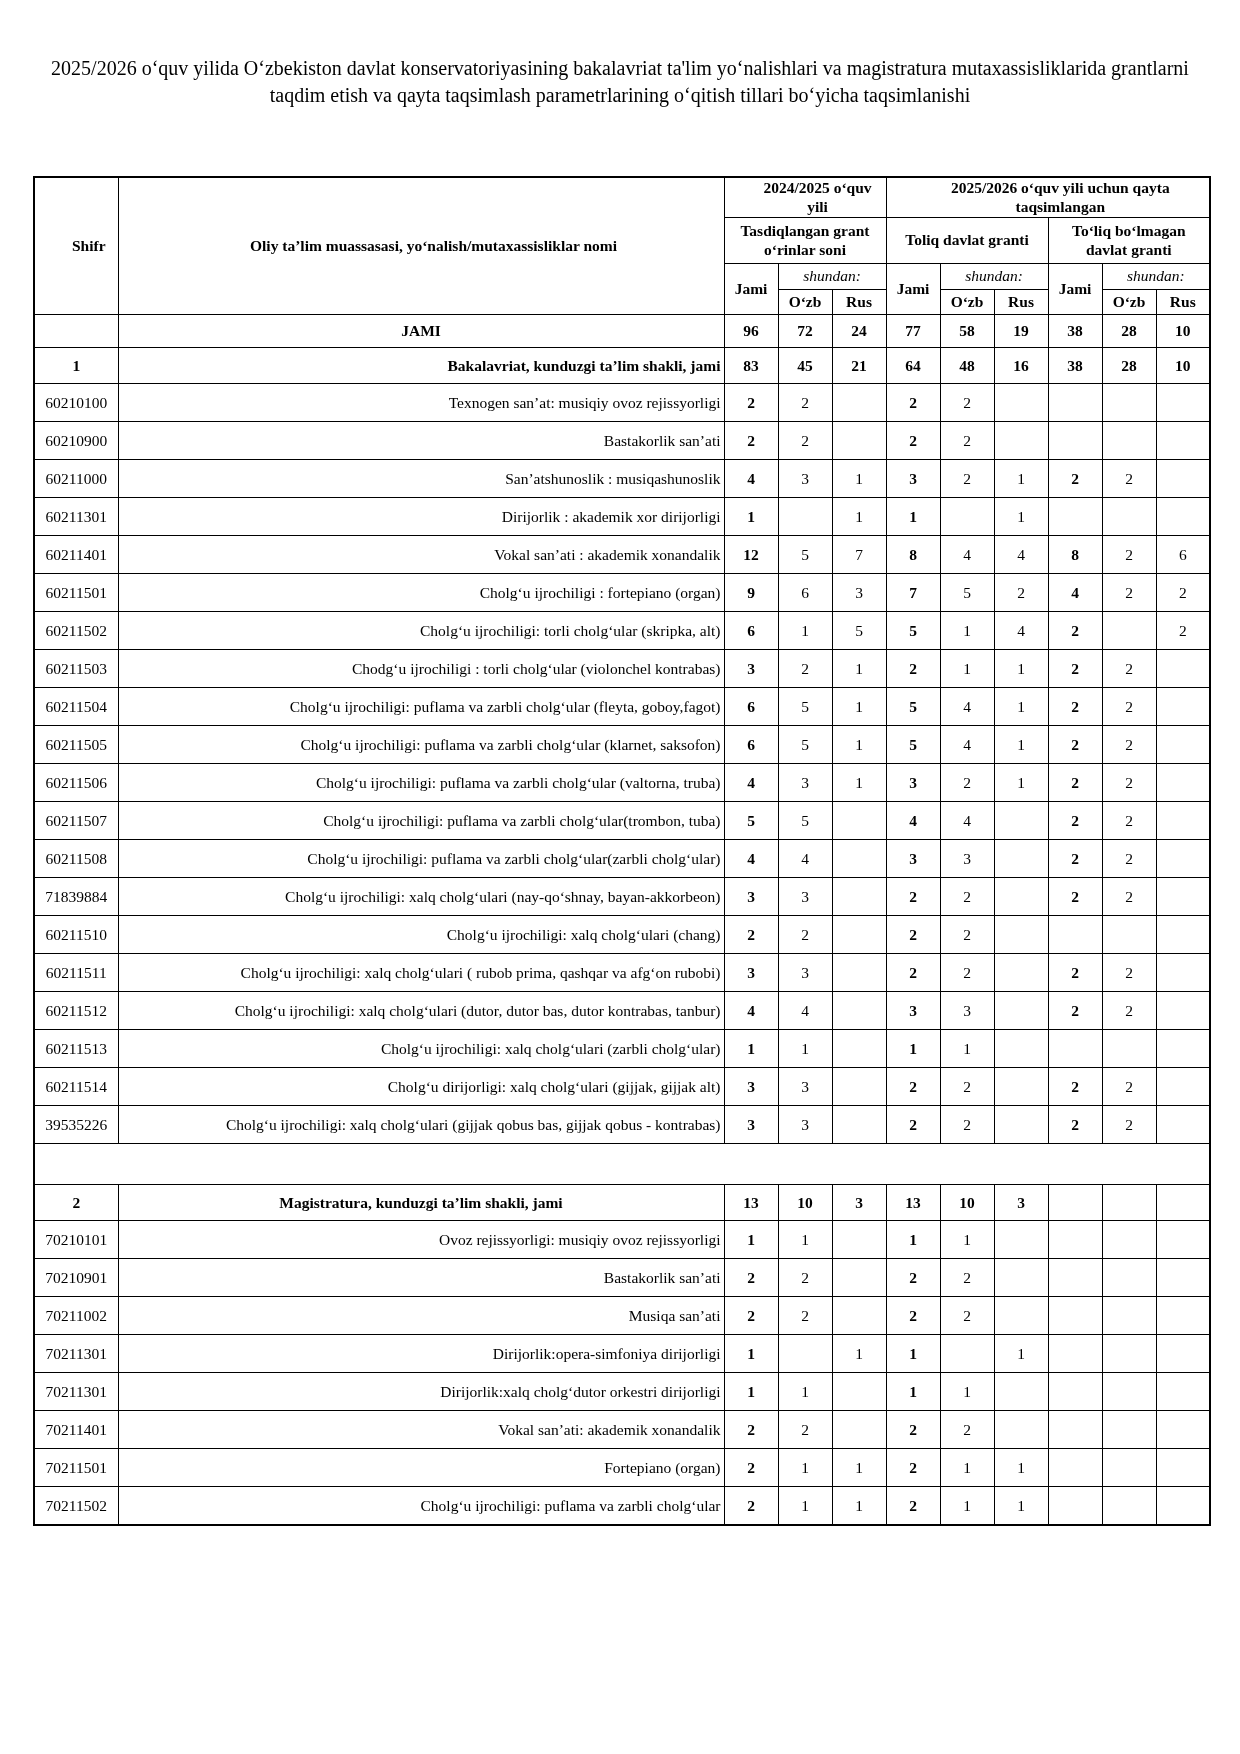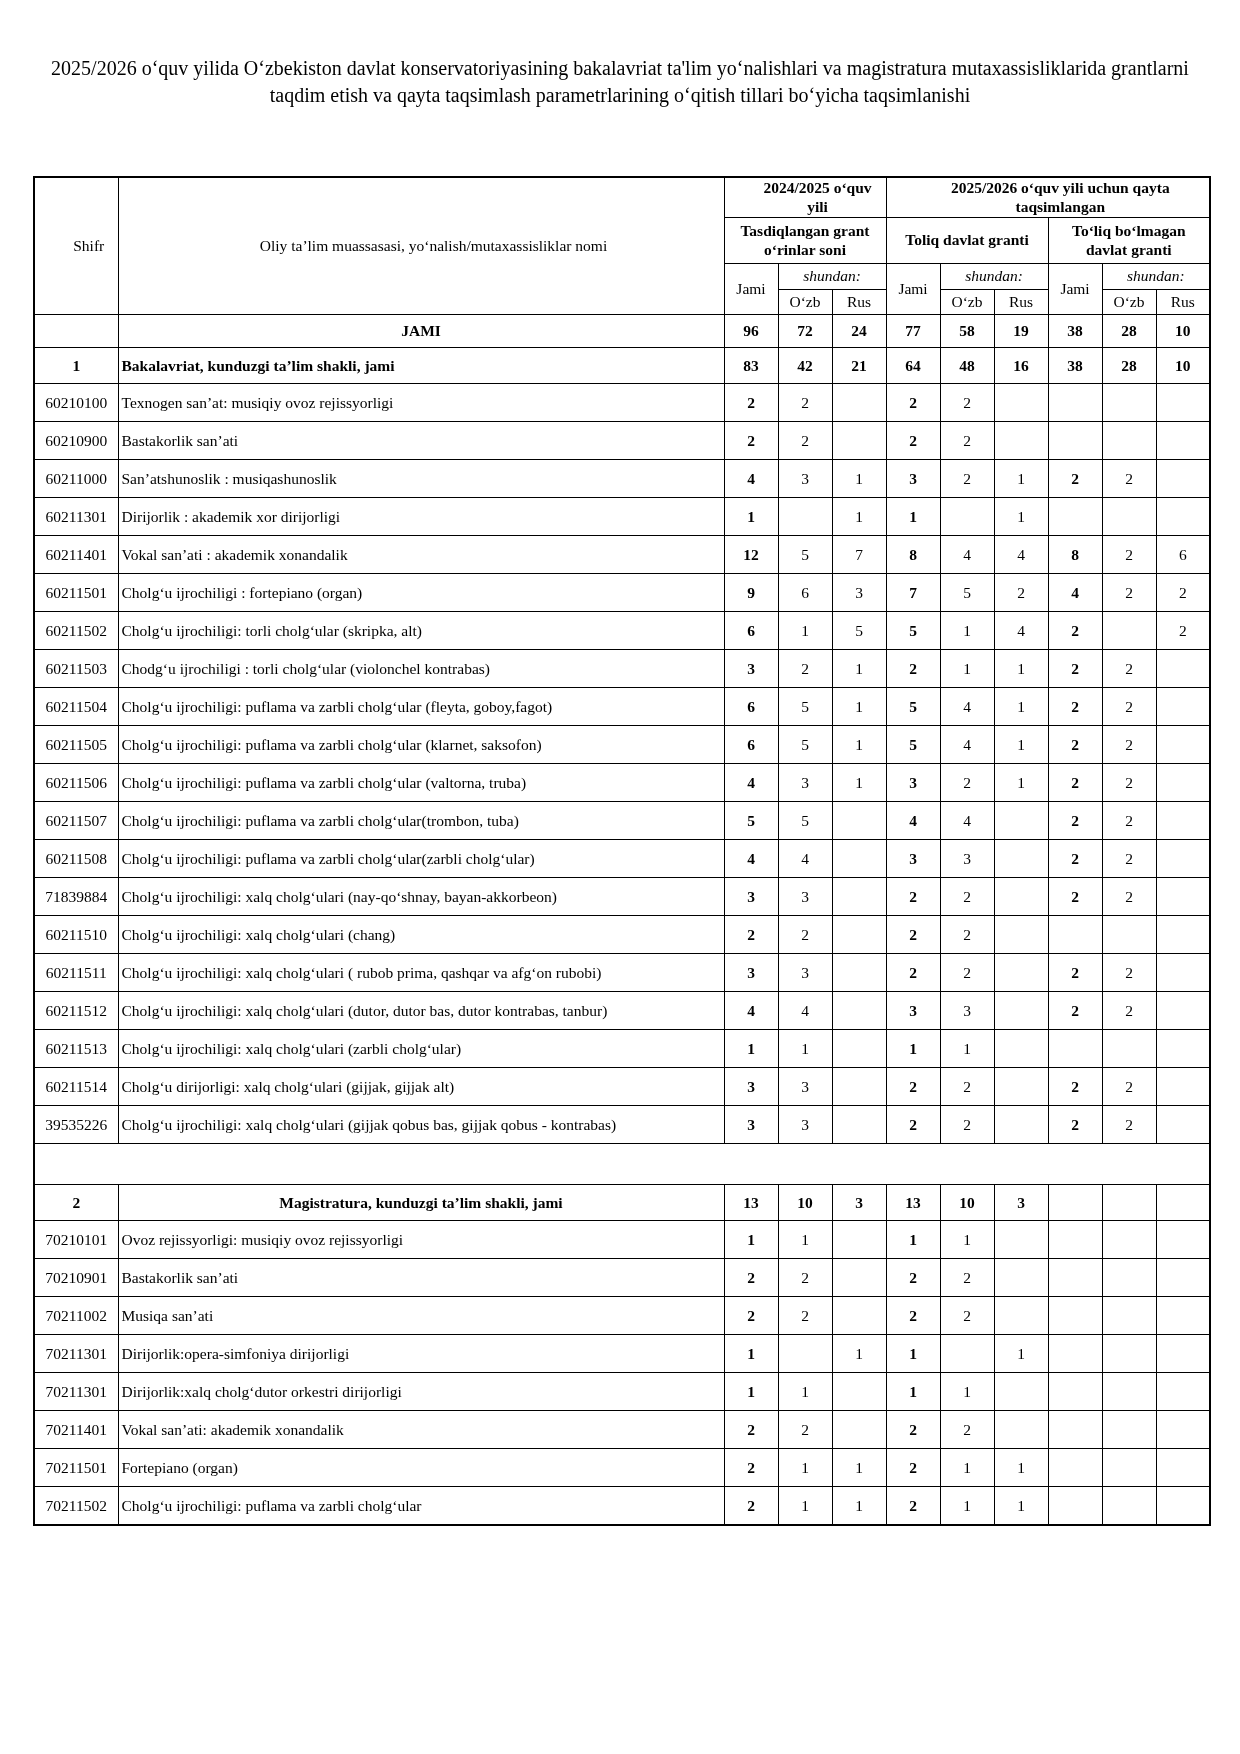--- a/index.html
+++ b/index.html
@@ -28,28 +28,28 @@
     border: 2px solid #000;
   }
   .grant-table th, .grant-table td {
     border: 1px solid #000;
     vertical-align: middle;
     padding: 1px 3px;
     font-size: 15.5px;
     overflow: hidden;
   }
   .grant-table thead th { font-weight: bold; text-align: center; line-height: 1.2; }
-  .grant-table thead th.reg { font-weight: normal; }
+  .grant-table thead th.reg { font-weight: bold; }
   .grant-table thead th.shundan { font-weight: normal; font-style: italic; }
   thead tr.h1 th { height: 37px; padding-left: 28px; }
   thead tr.h2 th { height: 43px; }
   thead tr.h3 th { height: 23px; }
   thead tr.h4 th { height: 22px; }
   .c-shifr { text-align: center; }
-  .c-name  { text-align: left; padding-left: 6px; }
+  .c-name  { text-align: right; padding-left: 6px; }
   .c-name.center { text-align: center; }
   .c-val   { text-align: center; }
   .b { font-weight: bold; }
   .row-total td, .row-section td { font-weight: bold; }
   .row-total td   { height: 30px; }
   .row-section td { height: 33px; }
   .row-data td    { height: 35px; }
   .row-spacer td  { height: 38px; border-left: none; border-right: none; }
 </style>
 </head>
@@ -111,21 +111,21 @@
         <td class="c-val">58</td>
         <td class="c-val">19</td>
         <td class="c-val b">38</td>
         <td class="c-val">28</td>
         <td class="c-val">10</td>
       </tr>
       <tr class="row-section">
         <td class="c-shifr">1</td>
         <td class="c-name">Bakalavriat, kunduzgi ta’lim shakli, jami</td>
         <td class="c-val b">83</td>
-        <td class="c-val">42</td>
+        <td class="c-val">45</td>
         <td class="c-val">21</td>
         <td class="c-val b">64</td>
         <td class="c-val">48</td>
         <td class="c-val">16</td>
         <td class="c-val b">38</td>
         <td class="c-val">28</td>
         <td class="c-val">10</td>
       </tr>
       <tr class="row-data">
         <td class="c-shifr">60210100</td>

